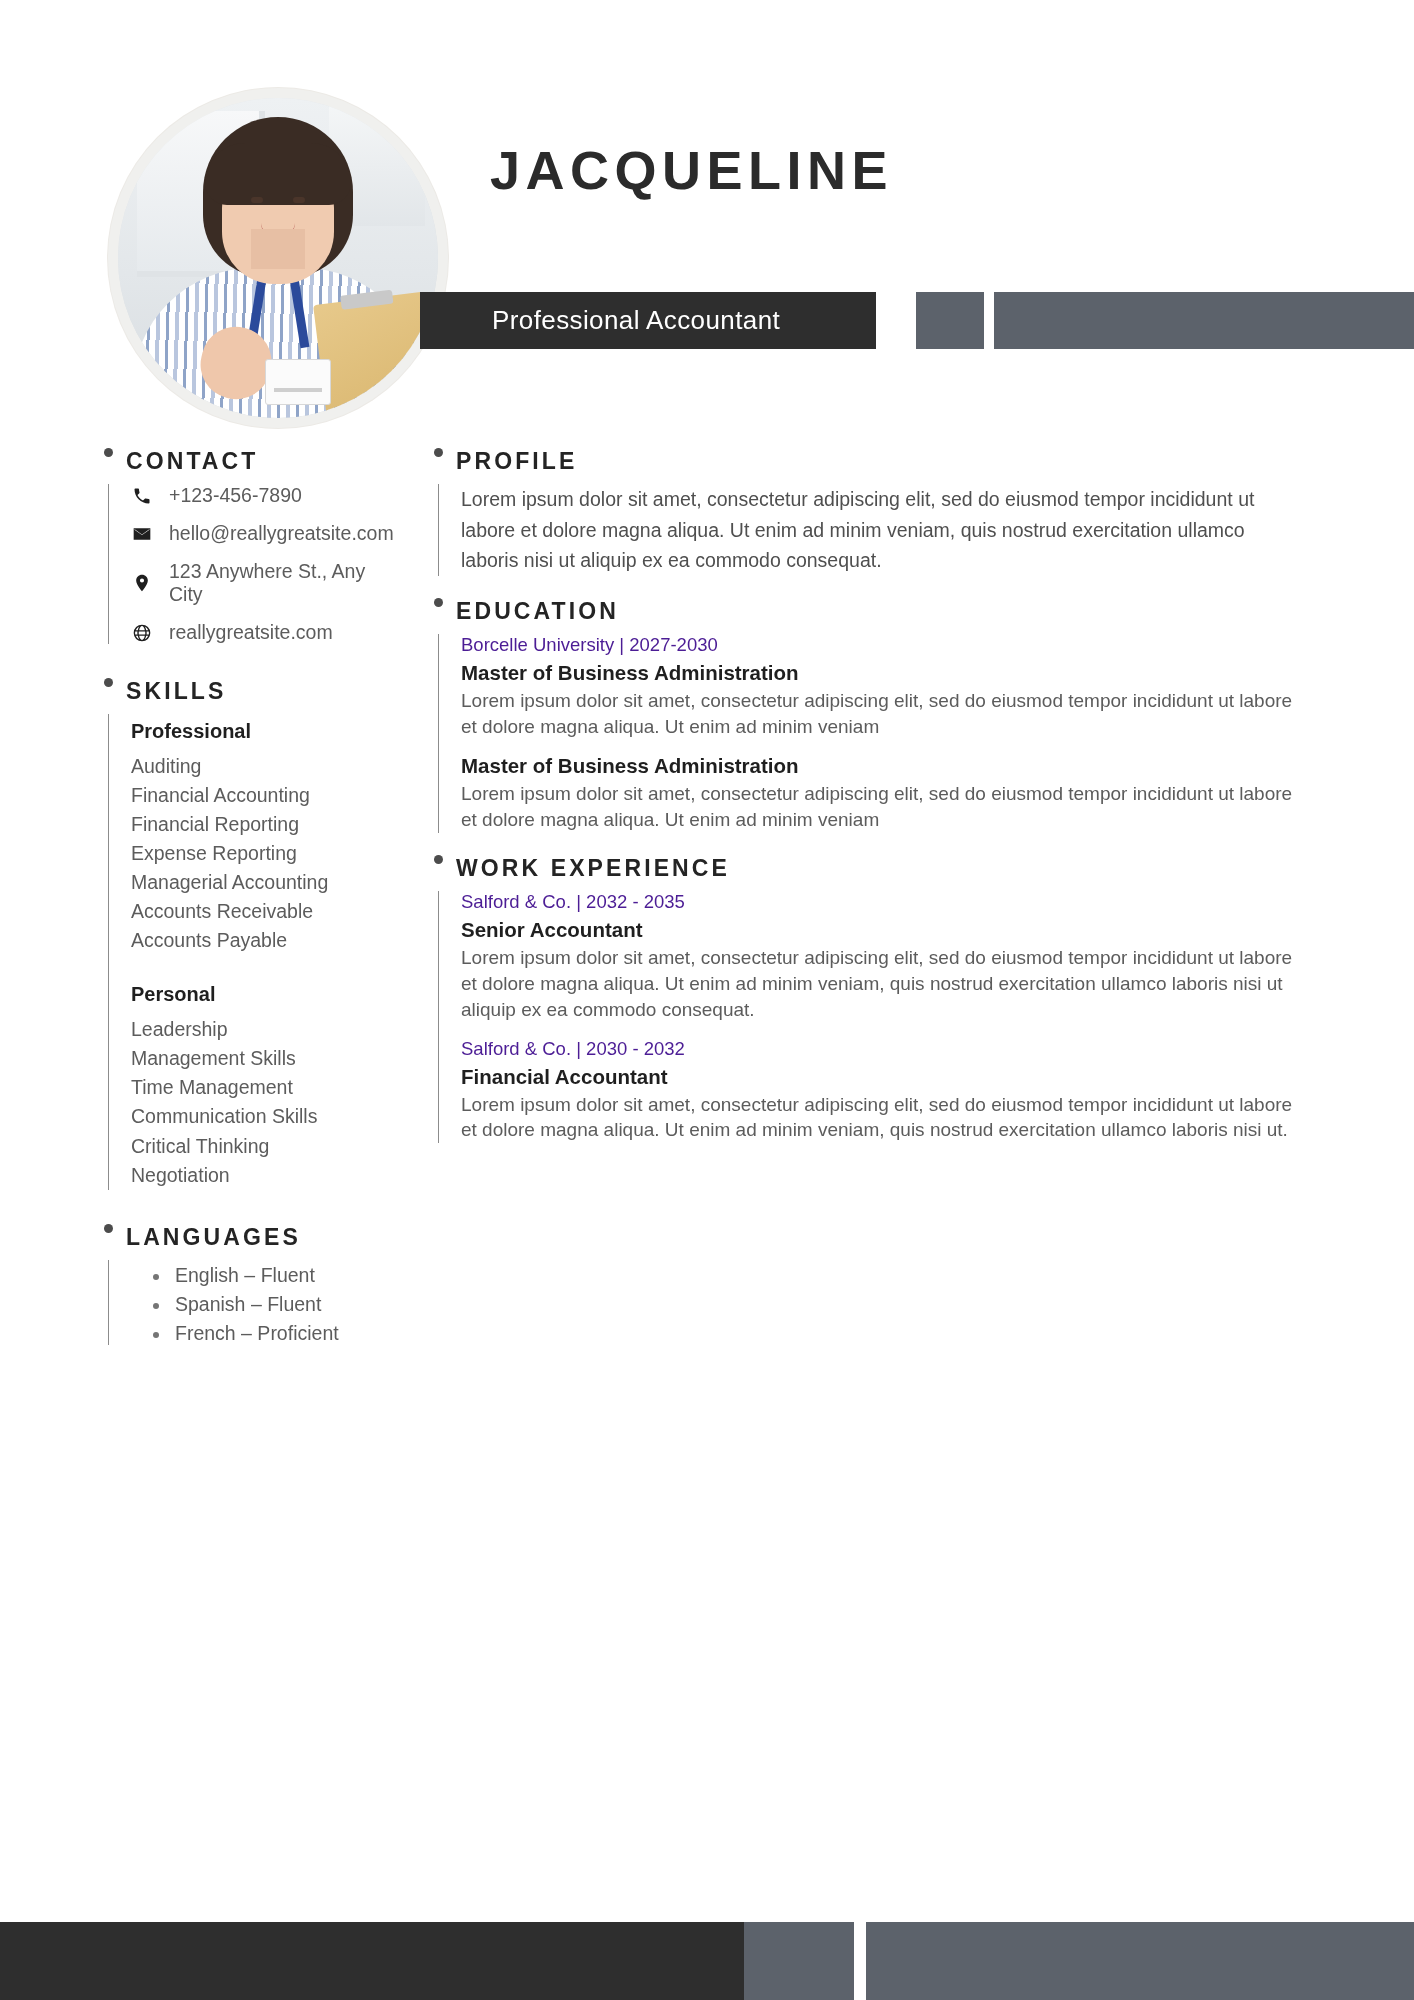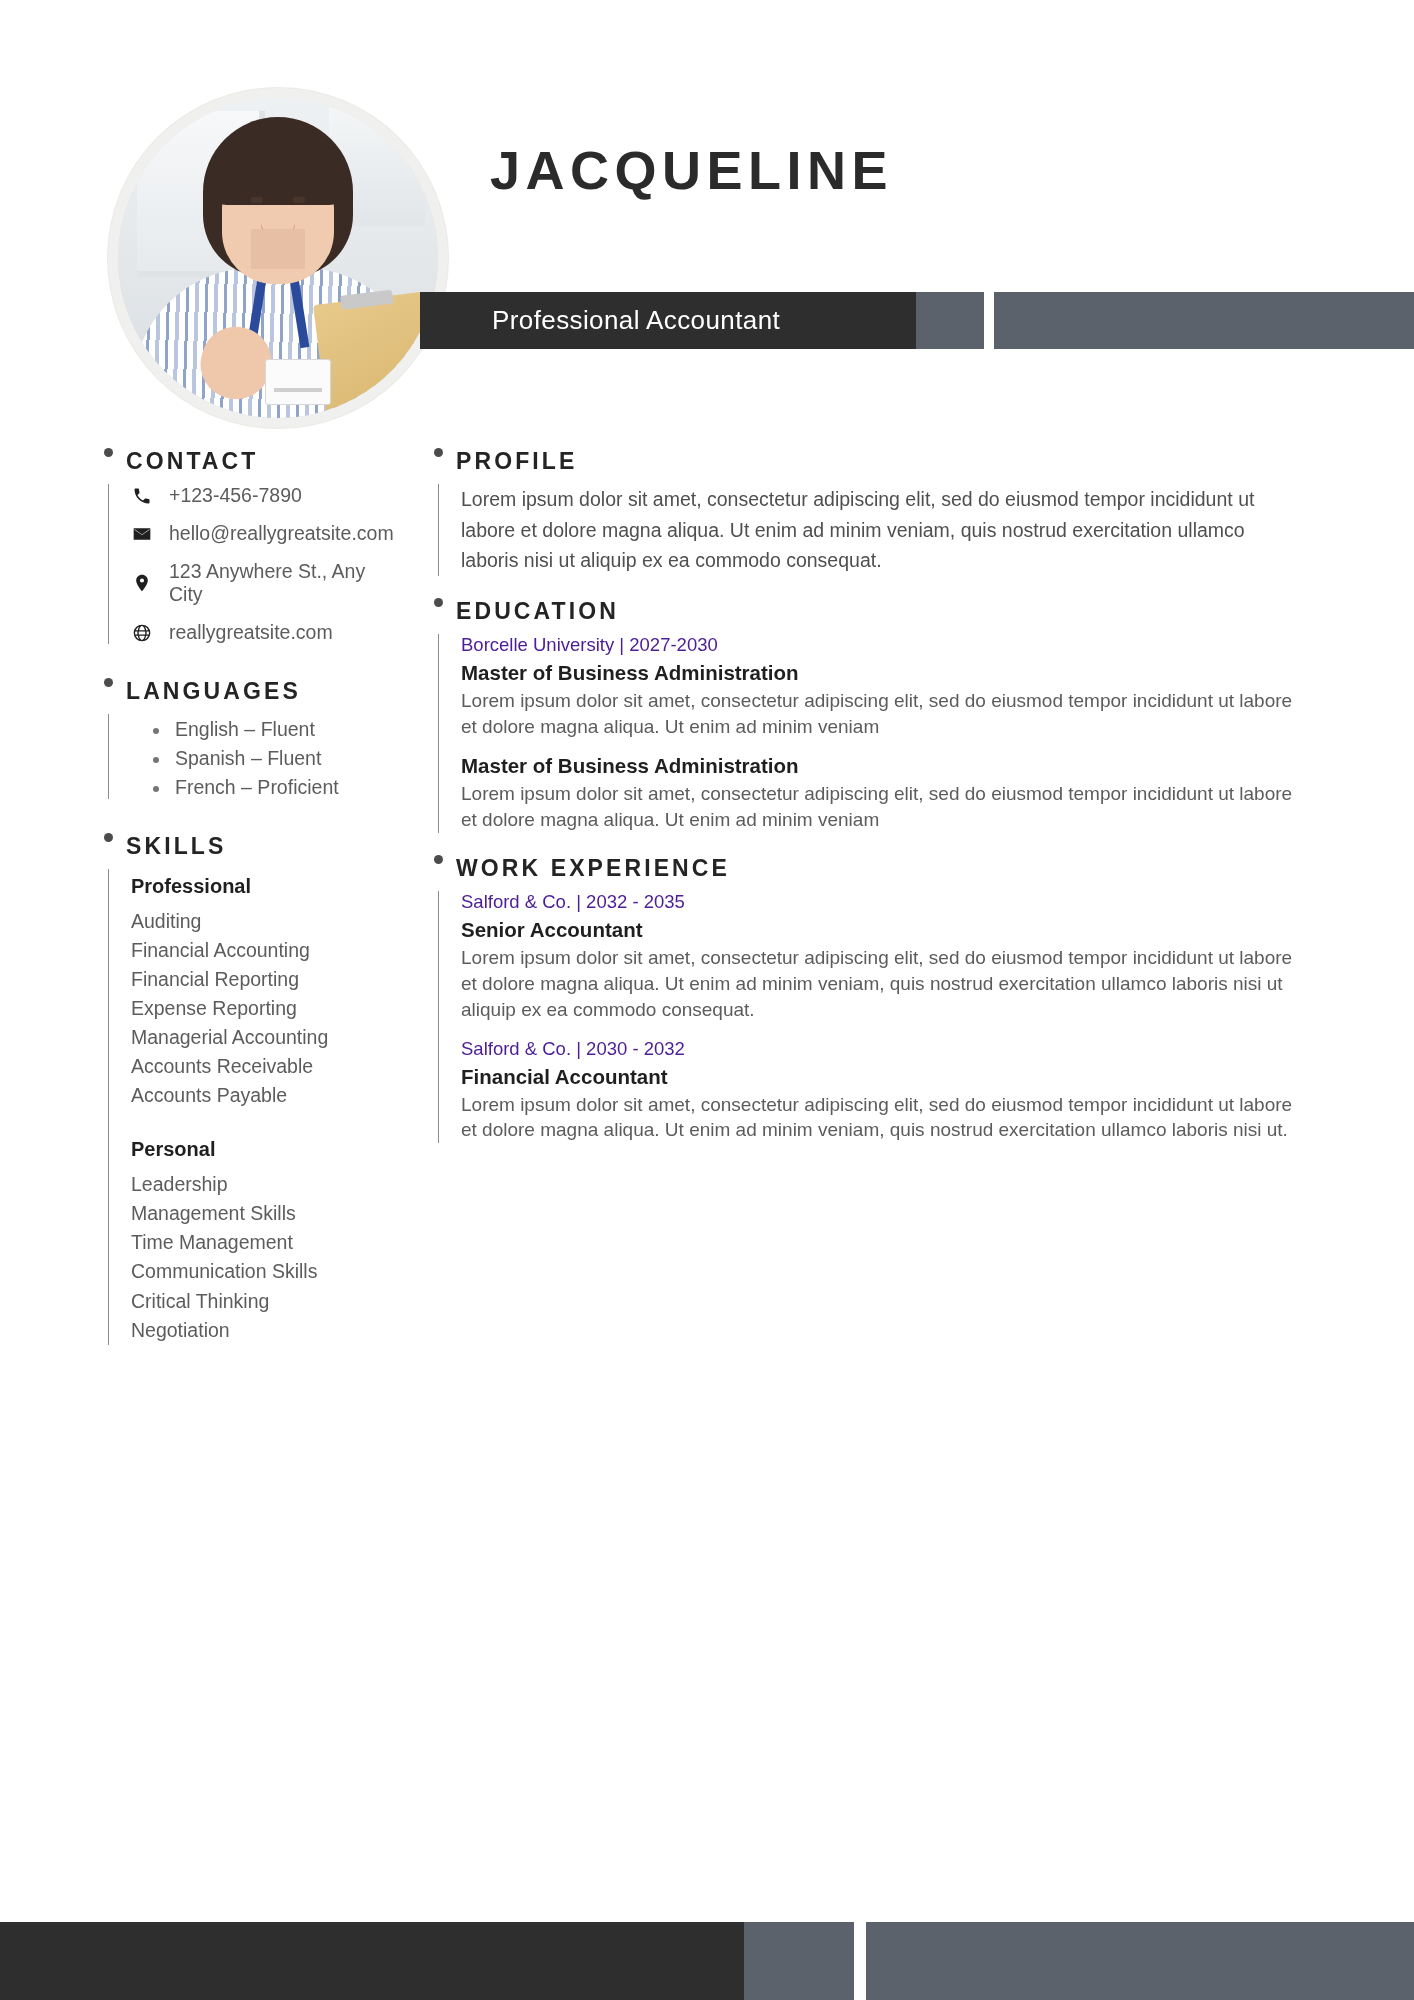--- a/index.html
+++ b/index.html
@@ -72,21 +72,21 @@
     background:#efc7ab; border-radius:34px; transform:rotate(14deg); }
 
   .name-block { position: absolute; left: 490px; top: 140px; width: 900px; }
   .name-line {
     font-size: 54px; font-weight: 700; letter-spacing: 5.5px;
     color: #2b2b2b; line-height: 1.12; text-transform: uppercase;
   }
 
   .title-band {
     position: absolute; left: 420px; top: 292px;
-    height: 57px; width: 496px;
+    height: 57px; width: 456px;
     background: #2e2e2e; display: flex; align-items: center;
   }
   .title-band-text {
     color: #ffffff; font-size: 26px; letter-spacing: 0.4px;
     padding-left: 72px; font-weight: 400;
   }
   .band-grey-1 { position:absolute; left:916px; top:292px; height:57px; width:68px; background:#5c626b; }
   .band-white  { position:absolute; left:984px; top:292px; height:57px; width:10px; background:#ffffff; }
   .band-grey-2 { position:absolute; left:994px; top:292px; height:57px; width:420px; background:#5c626b; }
 
@@ -237,34 +237,20 @@
               </span>
               <span class="c-text">reallygreatsite.com</span>
             </div>
 
           </div>
         </div>
 
         <div class="sec">
           <div class="sec-head">
             <span class="sec-dot"></span>
-            <span class="sec-title">LANGUAGES</span>
-          </div>
-          <div class="sec-body">
-            <div class="lang-list">
-              <div class="lang-item">English – Fluent</div>
-              <div class="lang-item">Spanish – Fluent</div>
-              <div class="lang-item">French – Proficient</div>
-            </div>
-          </div>
-        </div>
-
-        <div class="sec">
-          <div class="sec-head">
-            <span class="sec-dot"></span>
             <span class="sec-title">SKILLS</span>
           </div>
           <div class="sec-body">
             <div class="skill-block">
               <div class="skill-sub">Professional</div>
               <div class="skill-item">Auditing</div>
               <div class="skill-item">Financial Accounting</div>
               <div class="skill-item">Financial Reporting</div>
               <div class="skill-item">Expense Reporting</div>
               <div class="skill-item">Managerial Accounting</div>
@@ -277,20 +263,34 @@
               <div class="skill-item">Leadership</div>
               <div class="skill-item">Management Skills</div>
               <div class="skill-item">Time Management</div>
               <div class="skill-item">Communication Skills</div>
               <div class="skill-item">Critical Thinking</div>
               <div class="skill-item">Negotiation</div>
             </div>
           </div>
         </div>
 
+        <div class="sec">
+          <div class="sec-head">
+            <span class="sec-dot"></span>
+            <span class="sec-title">LANGUAGES</span>
+          </div>
+          <div class="sec-body">
+            <div class="lang-list">
+              <div class="lang-item">English – Fluent</div>
+              <div class="lang-item">Spanish – Fluent</div>
+              <div class="lang-item">French – Proficient</div>
+            </div>
+          </div>
+        </div>
+
       </div>
 
       <div class="col-right">
 
         <div class="sec-r">
           <div class="sec-head">
             <span class="sec-dot"></span>
             <span class="sec-title">PROFILE</span>
           </div>
           <div class="r-body">

